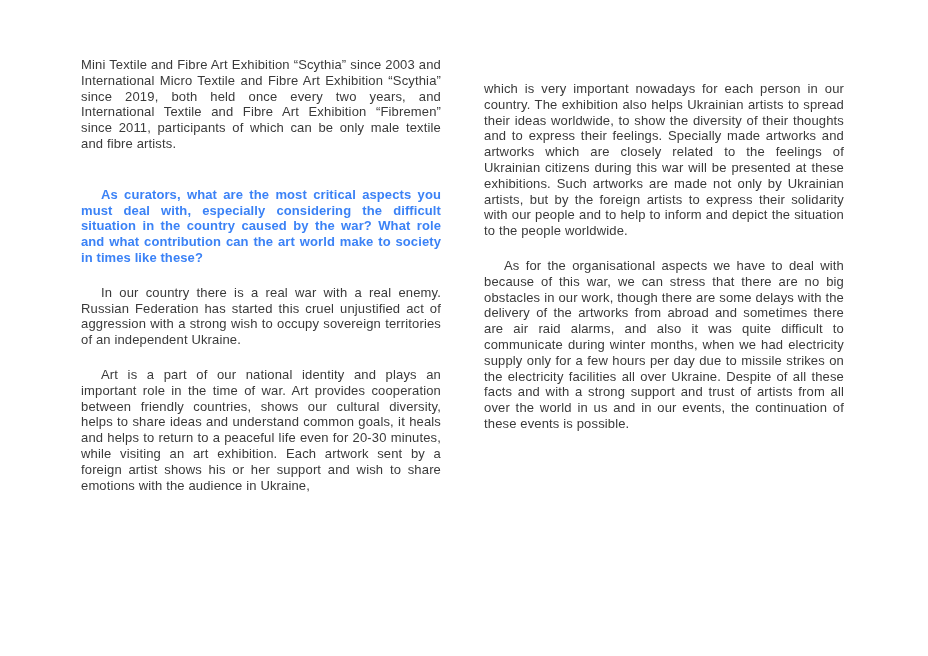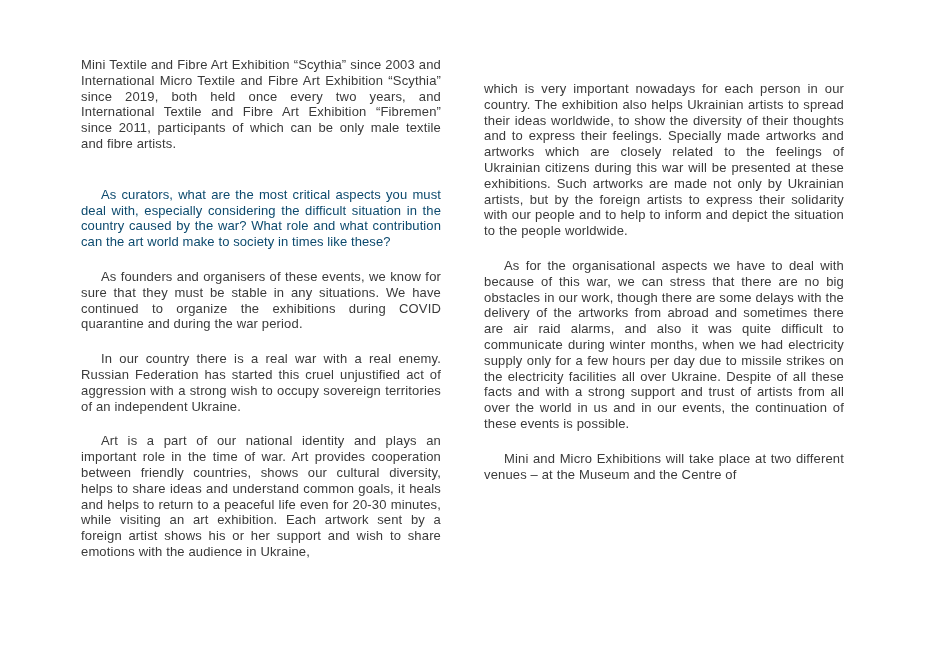--- a/index.html
+++ b/index.html
@@ -25,37 +25,35 @@
     color: #3a3a3a;
     text-align: justify;
   }
   .col-left  { left: 81px; }
   .col-right { left: 484px; margin-top: 24px; }
   .col p { margin: 0; }
   .gap    { margin-top: 19px !important; }
   .gap-lg { margin-top: 35px !important; }
   .ind { text-indent: 20px; }
   .question {
-    font-weight: 400;
-    color: #0c4a6e;
+    font-weight: 700;
+    color: #3b82f6;
     letter-spacing: 0.1px;
   }
 </style>
 </head>
 <body>
 
 <div class="page">
 
   <div class="col col-left">
     <p>Mini Textile and Fibre Art Exhibition “Scythia” since 2003 and International Micro Textile and Fibre Art Exhibition “Scythia” since 2019, both held once every two years, and International Textile and Fibre Art Exhibition “Fibremen” since 2011, participants of which can be only male textile and fibre artists.</p>
     <p class="question ind gap-lg">As curators, what are the most critical aspects you must deal with, especially considering the difficult situation in the country caused by the war? What role and what contribution can the art world make to society in times like these?</p>
-    <p class="ind gap">As founders and organisers of these events, we know for sure that they must be stable in any situations. We have continued to organize the exhibitions during COVID quarantine and during the war period.</p>
     <p class="ind gap">In our country there is a real war with a real enemy. Russian Federation has started this cruel unjustified act of aggression with a strong wish to occupy sovereign territories of an independent Ukraine.</p>
     <p class="ind gap">Art is a part of our national identity and plays an important role in the time of war. Art provides cooperation between friendly countries, shows our cultural diversity, helps to share ideas and understand common goals, it heals and helps to return to a peaceful life even for 20-30 minutes, while visiting an art exhibition. Each artwork sent by a foreign artist shows his or her support and wish to share emotions with the audience in Ukraine,</p>
   </div>
 
   <div class="col col-right">
     <p>which is very important nowadays for each person in our country. The exhibition also helps Ukrainian artists to spread their ideas worldwide, to show the diversity of their thoughts and to express their feelings. Specially made artworks and artworks which are closely related to the feelings of Ukrainian citizens during this war will be presented at these exhibitions. Such artworks are made not only by Ukrainian artists, but by the foreign artists to express their solidarity with our people and to help to inform and depict the situation to the people worldwide.</p>
     <p class="ind gap">As for the organisational aspects we have to deal with because of this war, we can stress that there are no big obstacles in our work, though there are some delays with the delivery of the artworks from abroad and sometimes there are air raid alarms, and also it was quite difficult to communicate during winter months, when we had electricity supply only for a few hours per day due to missile strikes on the electricity facilities all over Ukraine. Despite of all these facts and with a strong support and trust of artists from all over the world in us and in our events, the continuation of these events is possible.</p>
-    <p class="ind gap">Mini and Micro Exhibitions will take place at two different venues – at the Museum and the Centre of</p>
   </div>
 
 </div>
 
 </body></html>

